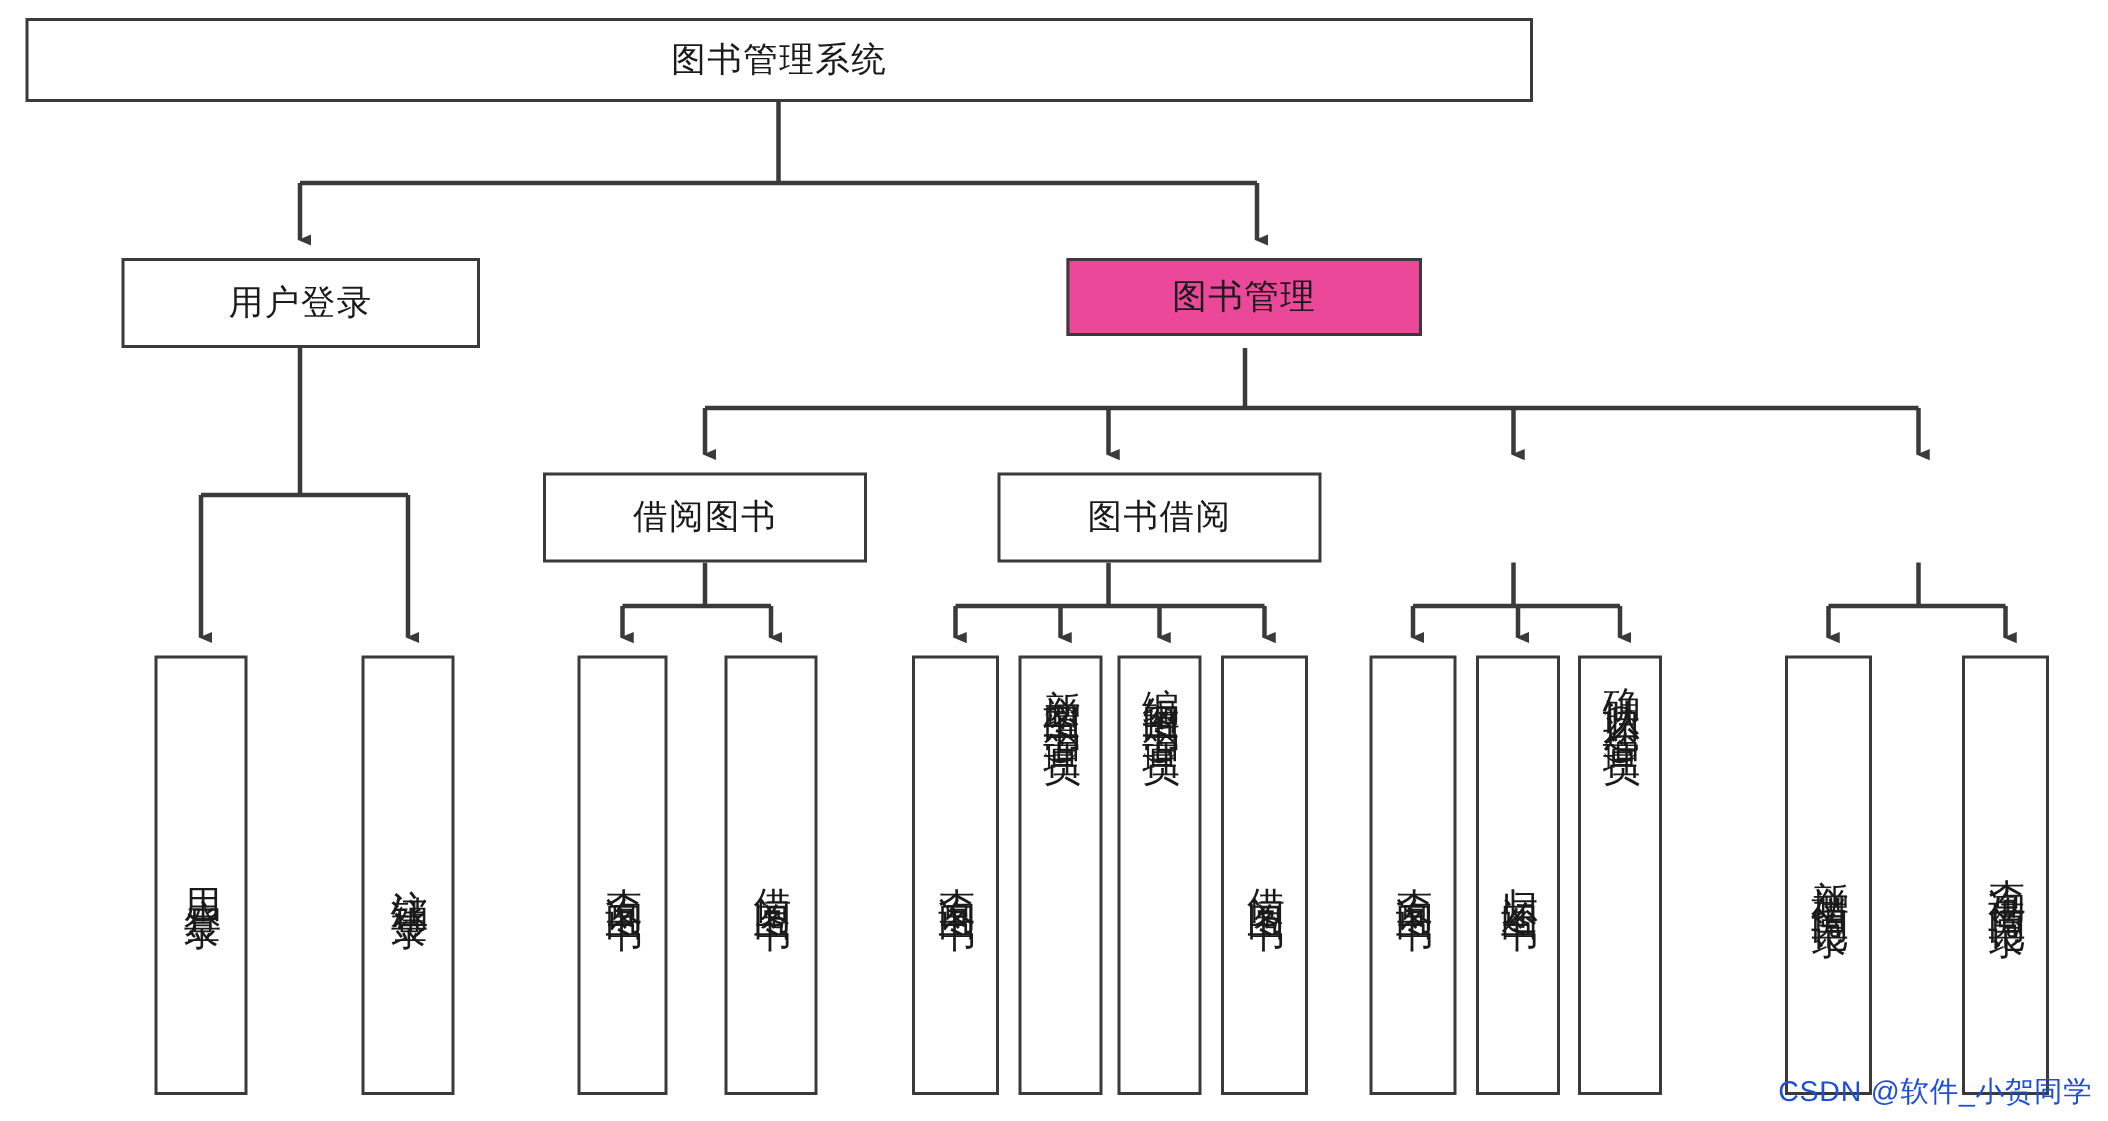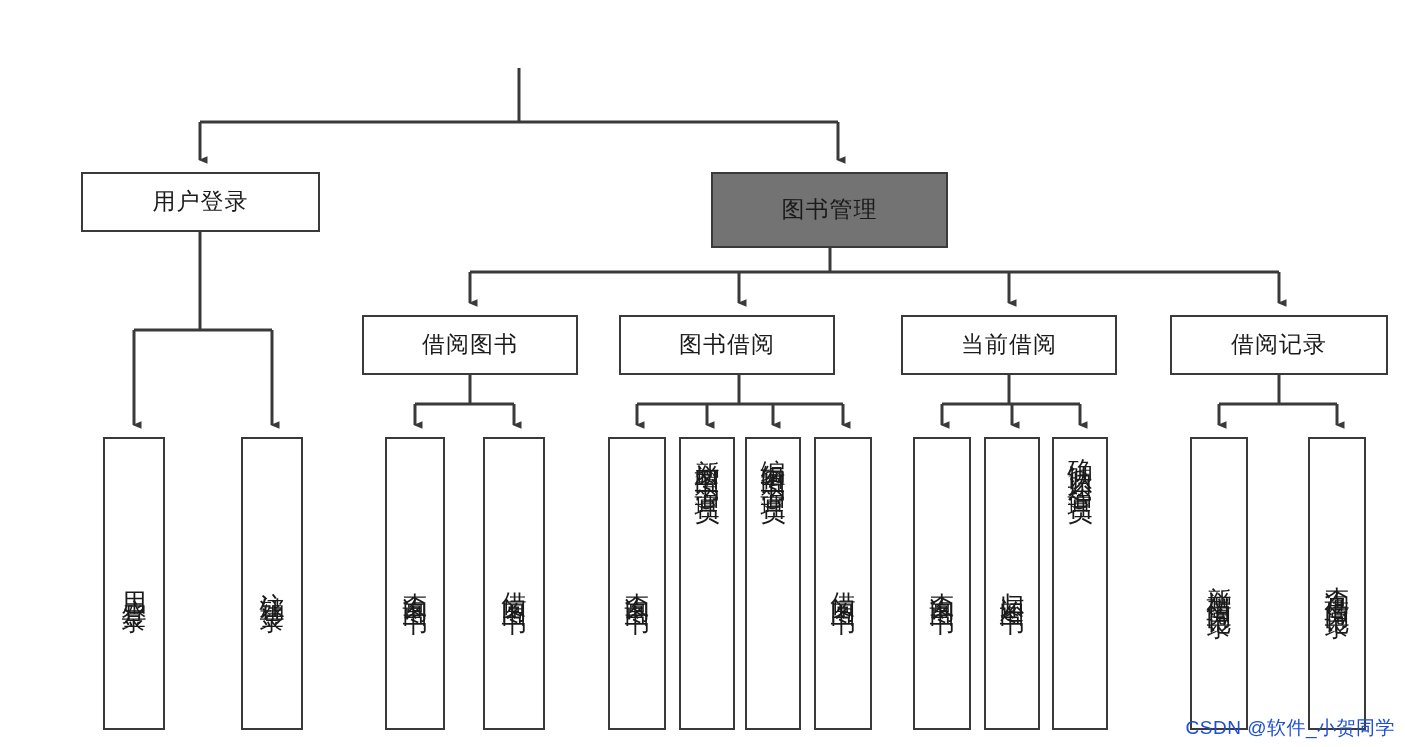--- a/index.html
+++ b/index.html
@@ -116,39 +116,36 @@
       <path d="M 1012 404 L 1012 425" marker-end="url(#arrow)"></path>
       <path d="M 1080 404 L 1080 425" marker-end="url(#arrow)"></path>
 
       <path d="M 1279 375 L 1279 404"></path>
       <path d="M 1219 404 L 1337 404"></path>
       <path d="M 1219 404 L 1219 425" marker-end="url(#arrow)"></path>
       <path d="M 1337 404 L 1337 425" marker-end="url(#arrow)"></path>
     </g>
   </svg>
 
+  <div class="node node-h" style="left: 17px; top: 12px; width: 1005px; height: 56px; border-color: rgb(58, 58, 58); background: rgb(255, 255, 255); color: rgb(26, 26, 26);">
+    <span class="label">图书管理系统</span>
+  </div>
 
   <div class="node node-h" style="left: 81px; top: 172px; width: 239px; height: 60px; border-color: rgb(58, 58, 58); background: rgb(255, 255, 255); color: rgb(26, 26, 26);">
     <span class="label">用户登录</span>
   </div>
-  <div class="node node-h" style="left: 711px; top: 172px; width: 237px; height: 76px; border-color: rgb(58, 58, 58); background: #737373; color: rgb(26, 26, 26);">
+  <div class="node node-h" style="left: 711px; top: 172px; width: 237px; height: 52px; border-color: rgb(58, 58, 58); background: #ec4899; color: rgb(26, 26, 26);">
     <span class="label">图书管理</span>
   </div>
 
   <div class="node node-h" style="left: 362px; top: 315px; width: 216px; height: 60px; border-color: rgb(58, 58, 58); background: rgb(255, 255, 255); color: rgb(26, 26, 26);">
     <span class="label">借阅图书</span>
   </div>
-  <div class="node node-h" style="left: 619px; top: 315px; width: 216px; height: 60px; border-color: rgb(58, 58, 58); background: rgb(255, 255, 255); color: rgb(26, 26, 26);">
+  <div class="node node-h" style="left: 665px; top: 315px; width: 216px; height: 60px; border-color: rgb(58, 58, 58); background: rgb(255, 255, 255); color: rgb(26, 26, 26);">
     <span class="label">图书借阅</span>
-  </div>
-  <div class="node node-h" style="left: 901px; top: 315px; width: 216px; height: 60px; border-color: rgb(58, 58, 58); background: rgb(255, 255, 255); color: rgb(26, 26, 26);">
-    <span class="label">当前借阅</span>
-  </div>
-  <div class="node node-h" style="left: 1170px; top: 315px; width: 218px; height: 60px; border-color: rgb(58, 58, 58); background: rgb(255, 255, 255); color: rgb(26, 26, 26);">
-    <span class="label">借阅记录</span>
   </div>
 
   <div class="node node-v vcenter" style="left: 103px; top: 437px; width: 62px; height: 293px; border-color: rgb(58, 58, 58); background: rgb(255, 255, 255); color: rgb(26, 26, 26);">
     <span class="label">用户登录</span>
   </div>
   <div class="node node-v vcenter" style="left: 241px; top: 437px; width: 62px; height: 293px; border-color: rgb(58, 58, 58); background: rgb(255, 255, 255); color: rgb(26, 26, 26);">
     <span class="label">注销登录</span>
   </div>
   <div class="node node-v vcenter" style="left: 385px; top: 437px; width: 60px; height: 293px; border-color: rgb(58, 58, 58); background: rgb(255, 255, 255); color: rgb(26, 26, 26);">
     <span class="label">查询图书</span>

